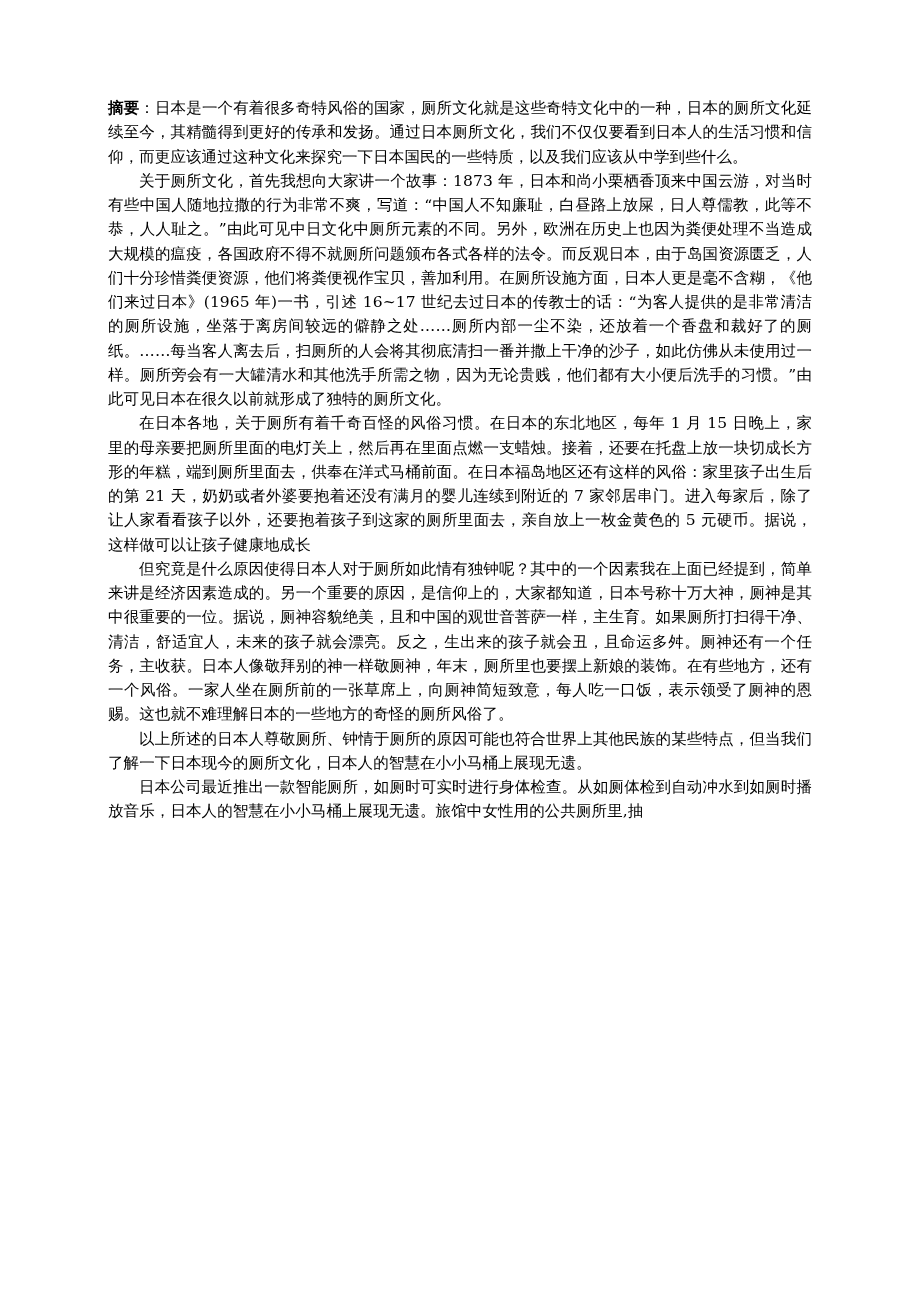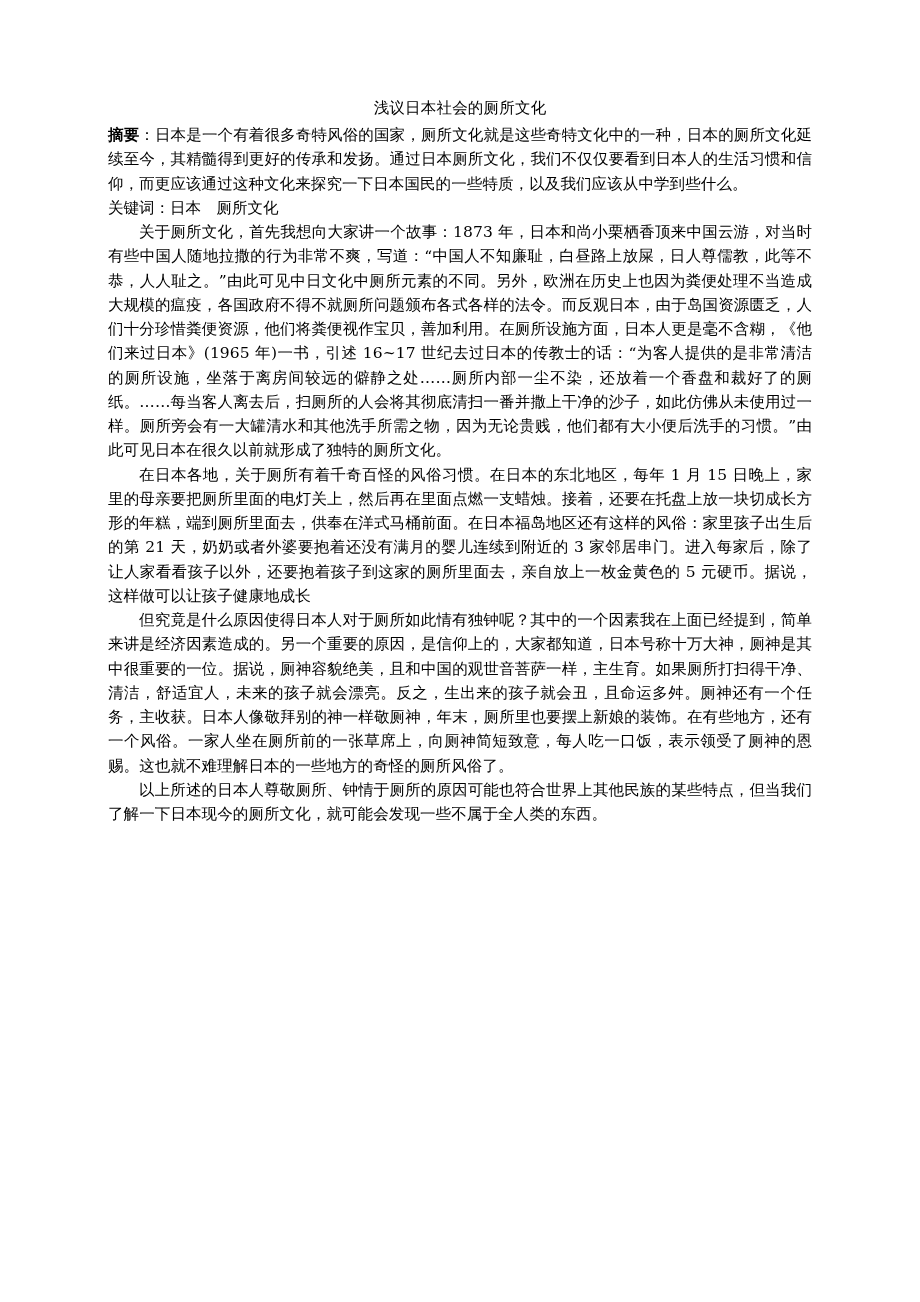--- a/index.html
+++ b/index.html
@@ -47,24 +47,23 @@
   }
   .bold {
     font-weight: bold;
   }
 </style>
 </head>
 <body>
 
 <div class="page">
 
-  <div class="doc-title">浅议日本社会的厕所文化</div>
 
   <p class="para"><span class="bold">摘要</span><span>：日本是一个有着很多奇特风俗的国家，厕所文化就是这些奇特文化中的一种，日本的厕所文化延续至今，其精髓得到更好的传承和发扬。通过日本厕所文化，我们不仅仅要看到日本人的生活习惯和信仰，而更应该通过这种文化来探究一下日本国民的一些特质，以及我们应该从中学到些什么。</span></p>
 
-  <p class="kw">关键词：日本　厕所文化</p>
 
   <p class="para indent">关于厕所文化，首先我想向大家讲一个故事：1873 年，日本和尚小栗栖香顶来中国云游，对当时有些中国人随地拉撒的行为非常不爽，写道：“中国人不知廉耻，白昼路上放屎，日人尊儒教，此等不恭，人人耻之。”由此可见中日文化中厕所元素的不同。另外，欧洲在历史上也因为粪便处理不当造成大规模的瘟疫，各国政府不得不就厕所问题颁布各式各样的法令。而反观日本，由于岛国资源匮乏，人们十分珍惜粪便资源，他们将粪便视作宝贝，善加利用。在厕所设施方面，日本人更是毫不含糊，《他们来过日本》(1965 年)一书，引述 16~17 世纪去过日本的传教士的话：“为客人提供的是非常清洁的厕所设施，坐落于离房间较远的僻静之处……厕所内部一尘不染，还放着一个香盘和裁好了的厕纸。……每当客人离去后，扫厕所的人会将其彻底清扫一番并撒上干净的沙子，如此仿佛从未使用过一样。厕所旁会有一大罐清水和其他洗手所需之物，因为无论贵贱，他们都有大小便后洗手的习惯。”由此可见日本在很久以前就形成了独特的厕所文化。</p>
-  <p class="para indent">在日本各地，关于厕所有着千奇百怪的风俗习惯。在日本的东北地区，每年 1 月 15 日晚上，家里的母亲要把厕所里面的电灯关上，然后再在里面点燃一支蜡烛。接着，还要在托盘上放一块切成长方形的年糕，端到厕所里面去，供奉在洋式马桶前面。在日本福岛地区还有这样的风俗：家里孩子出生后的第 21 天，奶奶或者外婆要抱着还没有满月的婴儿连续到附近的 3 家邻居串门。进入每家后，除了让人家看看孩子以外，还要抱着孩子到这家的厕所里面去，亲自放上一枚金黄色的 5 元硬币。据说，这样做可以让孩子健康地成长</p>
+  <p class="para indent">在日本各地，关于厕所有着千奇百怪的风俗习惯。在日本的东北地区，每年 1 月 15 日晚上，家里的母亲要把厕所里面的电灯关上，然后再在里面点燃一支蜡烛。接着，还要在托盘上放一块切成长方形的年糕，端到厕所里面去，供奉在洋式马桶前面。在日本福岛地区还有这样的风俗：家里孩子出生后的第 21 天，奶奶或者外婆要抱着还没有满月的婴儿连续到附近的 7 家邻居串门。进入每家后，除了让人家看看孩子以外，还要抱着孩子到这家的厕所里面去，亲自放上一枚金黄色的 5 元硬币。据说，这样做可以让孩子健康地成长</p>
   <p class="para indent">但究竟是什么原因使得日本人对于厕所如此情有独钟呢？其中的一个因素我在上面已经提到，简单来讲是经济因素造成的。另一个重要的原因，是信仰上的，大家都知道，日本号称十万大神，厕神是其中很重要的一位。据说，厕神容貌绝美，且和中国的观世音菩萨一样，主生育。如果厕所打扫得干净、清洁，舒适宜人，未来的孩子就会漂亮。反之，生出来的孩子就会丑，且命运多舛。厕神还有一个任务，主收获。日本人像敬拜别的神一样敬厕神，年末，厕所里也要摆上新娘的装饰。在有些地方，还有一个风俗。一家人坐在厕所前的一张草席上，向厕神简短致意，每人吃一口饭，表示领受了厕神的恩赐。这也就不难理解日本的一些地方的奇怪的厕所风俗了。</p>
-  <p class="para indent">以上所述的日本人尊敬厕所、钟情于厕所的原因可能也符合世界上其他民族的某些特点，但当我们了解一下日本现今的厕所文化，就可能会发现一些不属于全人类的东西。</p>
+  <p class="para indent">以上所述的日本人尊敬厕所、钟情于厕所的原因可能也符合世界上其他民族的某些特点，但当我们了解一下日本现今的厕所文化，日本人的智慧在小小马桶上展现无遗。</p>
+  <p class="para indent">日本公司最近推出一款智能厕所，如厕时可实时进行身体检查。从如厕体检到自动冲水到如厕时播放音乐，日本人的智慧在小小马桶上展现无遗。旅馆中女性用的公共厕所里,抽</p>
 
 </div>
 
 </body></html>

